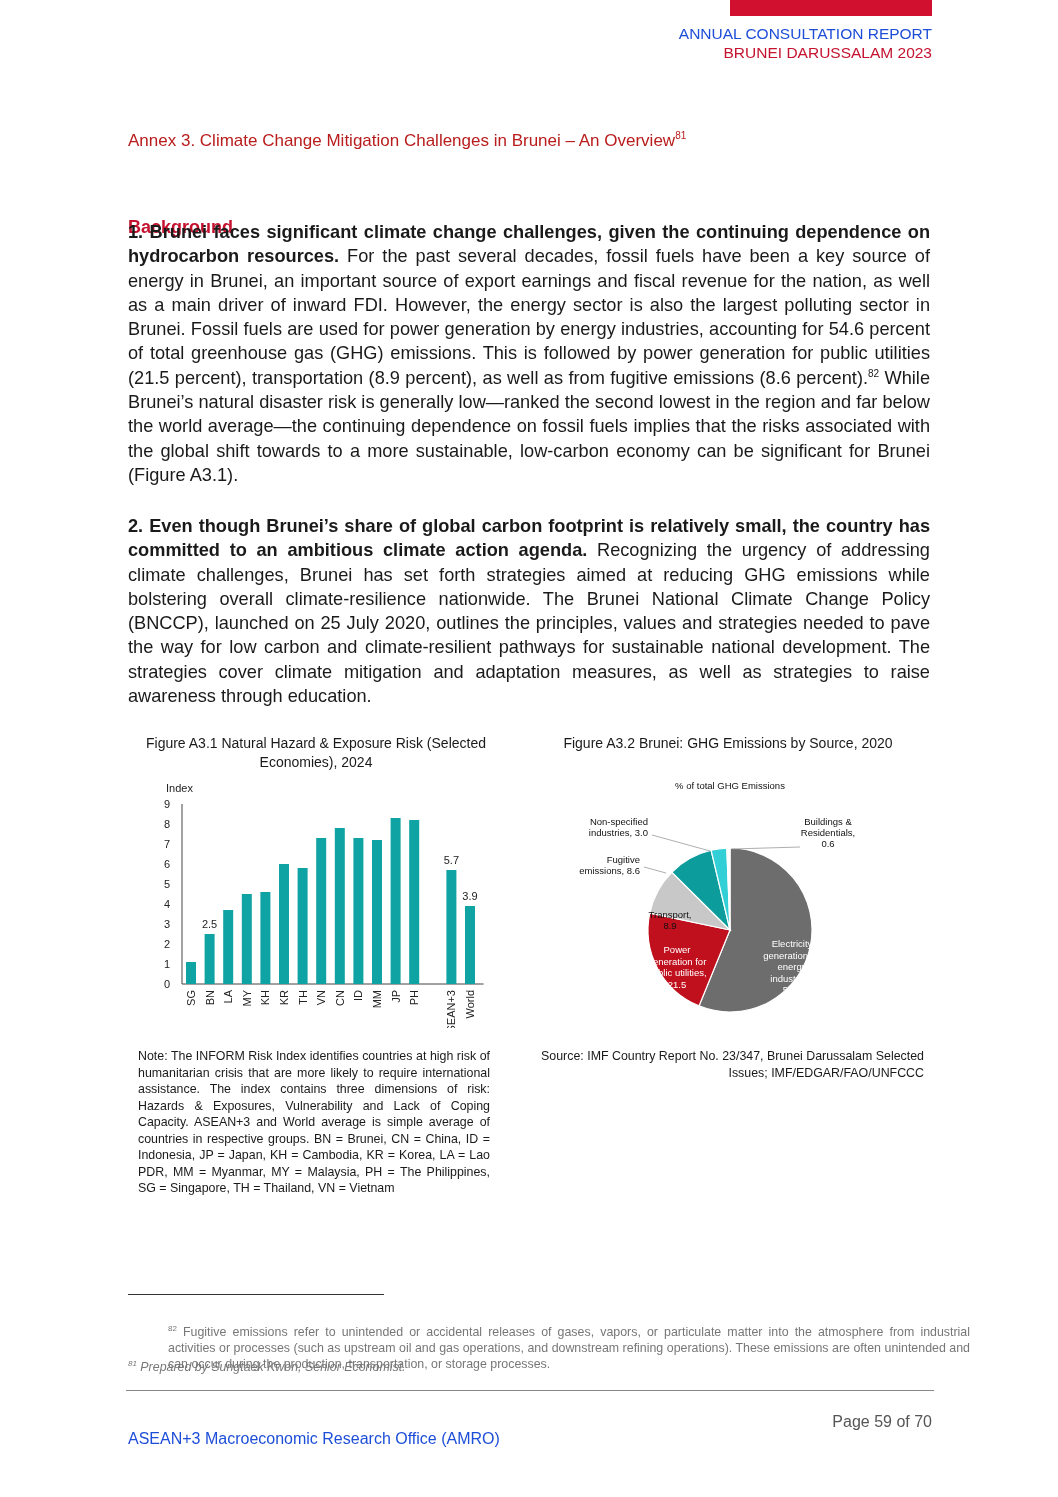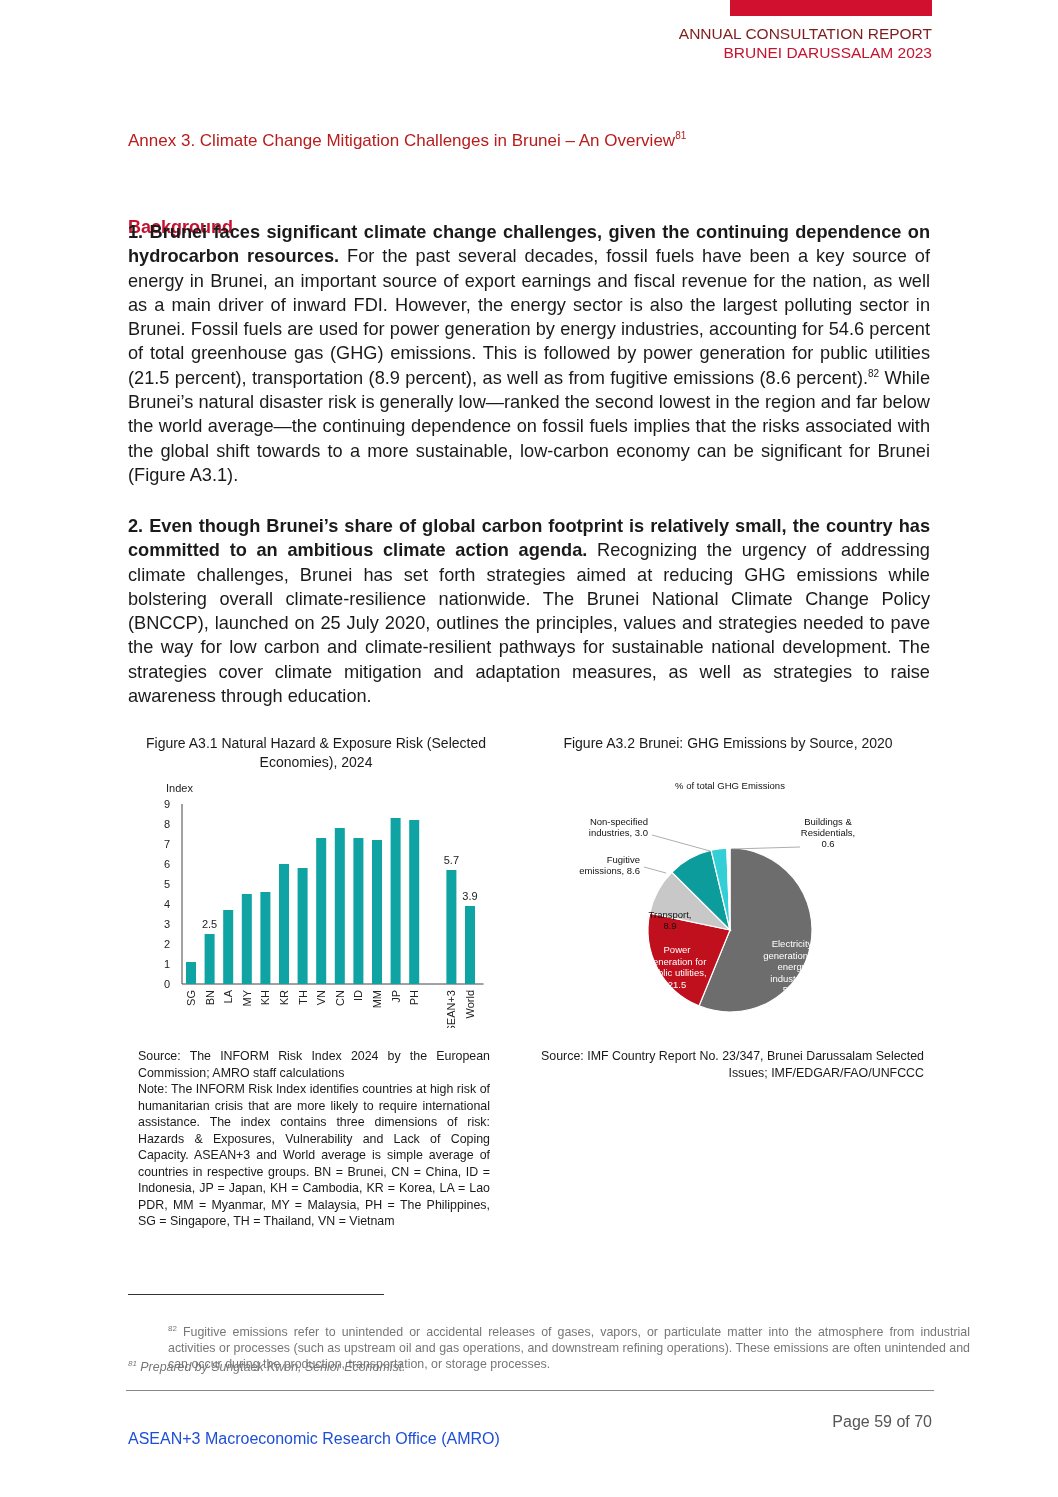--- a/index.html
+++ b/index.html
@@ -1,19 +1,19 @@
 <!DOCTYPE html>
 <html><head>
 <meta charset="utf-8">
 <style>
   html, body { margin:0; padding:0; background:#fff; }
   body { width:1058px; height:1497px; position:relative; font-family:"Liberation Sans", sans-serif; color:#1a1a1a; overflow:hidden; }
   .redbar { position:absolute; left:730px; top:0; width:202px; height:16px; background:#d0102e; }
   .hdr { position:absolute; right:126px; top:24px; text-align:right; font-size:15.5px; line-height:19px; }
-  .hdr .l1 { color:#7f1d1d;margin-left:21px; }
+  .hdr .l1 { color:#1d4ed8;margin-left:21px; }
   .hdr .l2 { color:#c4122f; }
   .annex { position:absolute; left:128px; top:130px; font-size:17px; color:#b91c1c; }
   .annex sup { font-size:10px; }
   .bg { position:absolute; left:128px; top:177px; font-size:18px; font-weight:bold; color:#c4122f;margin-top:40px; }
   .para { position:absolute; left:128px; width:802px; font-size:18.2px; line-height:24.3px; text-align:justify; }
   .para sup { font-size:10px; line-height:0; }
   .p1 { top:220px; }
   .p2 { top:514px; }
   .figtitle { position:absolute; font-size:14px; font-weight:normal; text-align:center; line-height:19px; }
   .ft1 { left:140px; top:734px; width:352px; }
@@ -129,21 +129,20 @@
       <text x="268" y="50" font-size="9.5" text-anchor="middle" fill="#111">Buildings &amp;</text>
       <text x="268" y="61" font-size="9.5" text-anchor="middle" fill="#111">Residentials,</text>
       <text x="268" y="72" font-size="9.5" text-anchor="middle" fill="#111">0.6</text>
       <polyline points="84,92 106,98" fill="none" stroke="#999" stroke-width="0.8"></polyline>
       <polyline points="92,60 150,76" fill="none" stroke="#999" stroke-width="0.8"></polyline>
       <polyline points="240,72 172,74" fill="none" stroke="#999" stroke-width="0.8"></polyline>
     </g>
 </svg>
 
 <div class="source s1">
-  <div>Source: The INFORM Risk Index 2024 by the European Commission; AMRO staff calculations</div>
   <div>Note: The INFORM Risk Index identifies countries at high risk of humanitarian crisis that are more likely to require international assistance. The index contains three dimensions of risk: Hazards &amp; Exposures, Vulnerability and Lack of Coping Capacity. ASEAN+3 and World average is simple average of countries in respective groups. BN = Brunei, CN = China, ID = Indonesia, JP = Japan, KH = Cambodia, KR = Korea, LA = Lao PDR, MM = Myanmar, MY = Malaysia, PH = The Philippines, SG = Singapore, TH = Thailand, VN = Vietnam</div>
 </div>
 <div class="source s2">Source: IMF Country Report No. 23/347, Brunei Darussalam Selected Issues; IMF/EDGAR/FAO/UNFCCC</div>
 
 <div class="fnline"></div>
 <div class="fn fn1"><sup>81</sup> <span>Prepared by Sungtaek Kwon, Senior Economist.</span></div>
 <div class="fn fn2"><sup>82</sup> <span>Fugitive emissions refer to unintended or accidental releases of gases, vapors, or particulate matter into the atmosphere from industrial activities or processes (such as upstream oil and gas operations, and downstream refining operations). These emissions are often unintended and can occur during the production, transportation, or storage processes.</span></div>
 
 <div class="footline"></div>
 <div class="footl">ASEAN+3 Macroeconomic Research Office (AMRO)</div>

